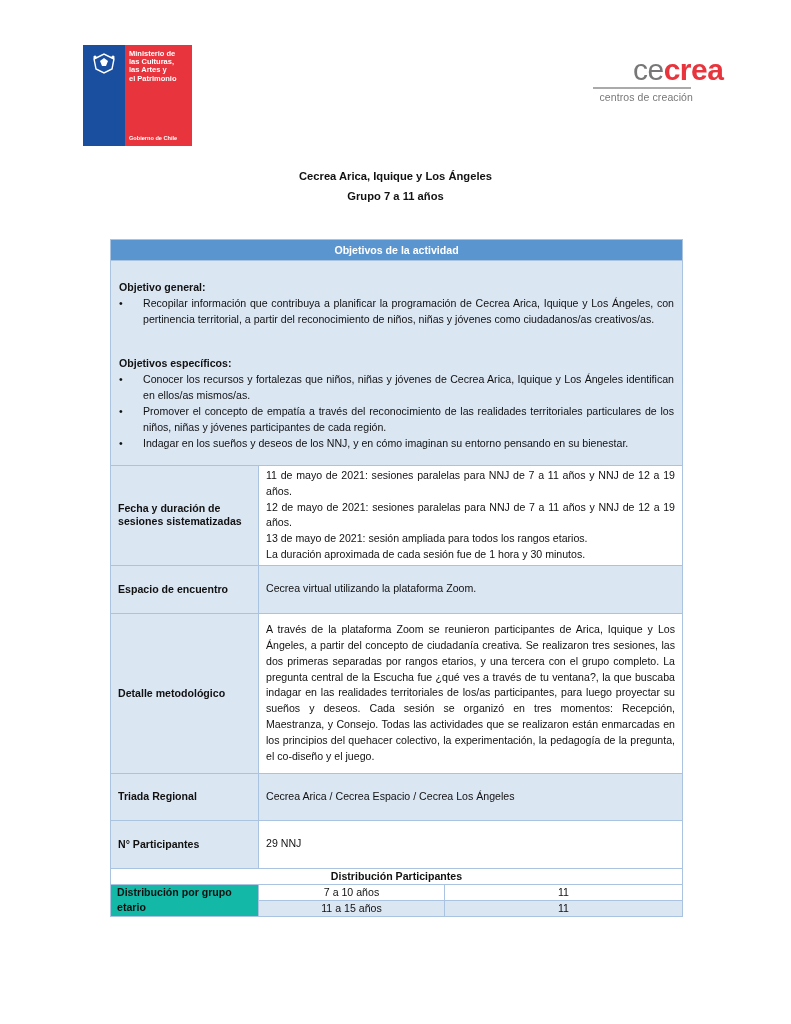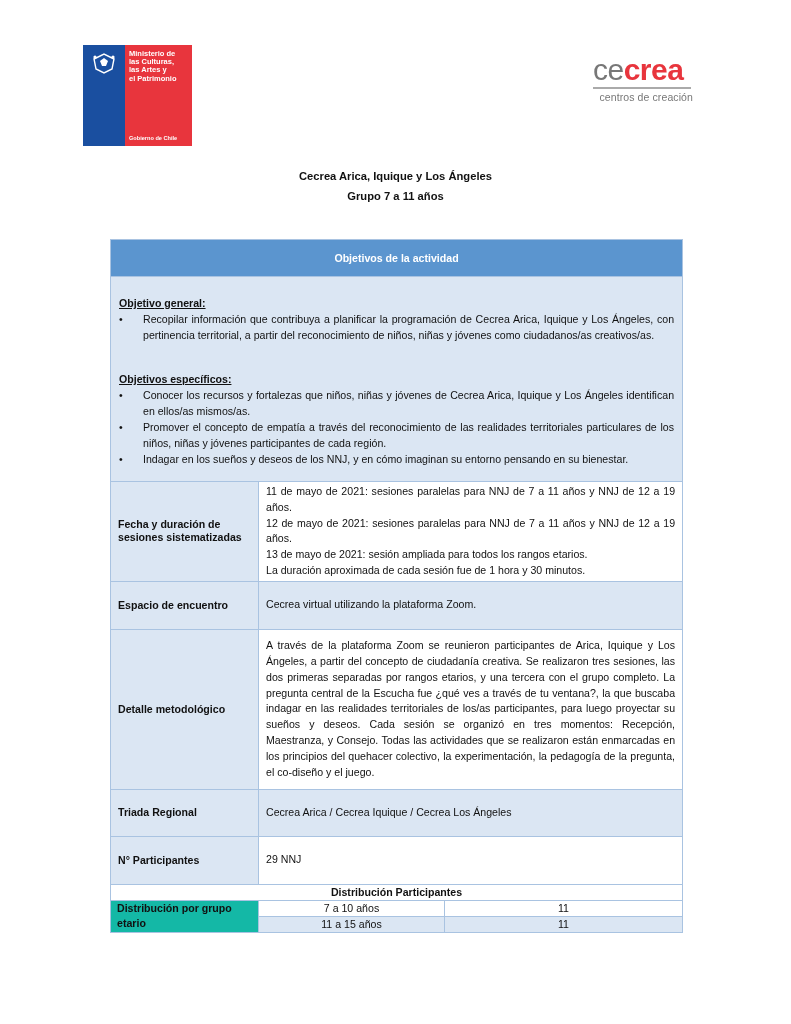--- a/index.html
+++ b/index.html
@@ -8,34 +8,34 @@
 
   .logo-gob { position: absolute; left: 83px; top: 45px; width: 109px; height: 101px; display: flex; }
   .logo-gob .blue { width: 42px; height: 100%; background: #1a4fa0; position: relative; }
   .logo-gob .blue .shield { position: absolute; left: 7px; top: 6px; width: 28px; height: 24px; }
   .logo-gob .red { flex: 1; height: 100%; background: #e8353d; position: relative; color: #fff; }
   .logo-gob .red .ministry { position: absolute; left: 4px; top: 5px; font-size: 7.5px; line-height: 8.2px; font-weight: bold; }
   .logo-gob .red .gob { position: absolute; left: 4px; bottom: 5px; font-size: 5.6px; font-weight: bold; }
 
   .logo-cecrea { position: absolute; left: 593px; top: 55px; width: 100px; }
   .logo-cecrea .wordmark { font-size: 30px; letter-spacing: -0.5px; line-height: 30px; }
-  .logo-cecrea .wordmark .ce { color: #777; }
+  .logo-cecrea .wordmark .ce { color: #777; margin-left: 40px; }
   .logo-cecrea .wordmark .crea { color: #e8353d; font-weight: bold; }
   .logo-cecrea .bar { height: 2px; background: #aaa; margin-top: 2px; margin-right: 2px; }
   .logo-cecrea .sub { font-size: 10.5px; color: #777; margin-top: 2px; letter-spacing: 0.1px; text-align: right; }
 
   .titles { position: absolute; left: 0; width: 791px; top: 167px; text-align: center; font-size: 11.2px; font-weight: bold; line-height: 19.5px; }
 
   .doc-table { position: absolute; left: 110px; top: 239px; width: 572px; border-collapse: collapse; font-family: "Liberation Sans", sans-serif; font-size: 10.6px; table-layout: fixed; }
   .doc-table td { border: 1px solid #a9c3e1; vertical-align: middle; }
-  .hdr-cell { background: #5b95cf; color: #fff; text-align: center; font-weight: bold; height: 17px; padding: 12px; }
+  .hdr-cell { background: #5b95cf; color: #fff; text-align: center; font-weight: bold; height: 17px; padding: 4px; }
   .light { background: #dbe6f3; }
   .white { background: #ffffff; }
   .obj-cell { padding: 18px 8px 14px 8px; line-height: 16px; }
-  .obj-cell .h { font-weight: bold; text-decoration: underline; }
+  .obj-cell .h { font-weight: bold; }
   .obj-cell ul { list-style: none; }
   .obj-cell li { position: relative; padding-left: 24px; text-align: justify; }
   .obj-cell li::before { content: "•"; position: absolute; left: 0; }
   .obj-cell .gap { height: 28px; }
   .lbl { font-weight: bold; padding: 0 7px; line-height: 13px; }
   .val { padding: 2px 7px; line-height: 15.8px; text-align: justify; }
   .dist-hdr { text-align: center; font-weight: bold; height: 16px; line-height: 15px; background: #ffffff; }
   .dist-lbl { font-weight: bold; padding: 0 6px; line-height: 15px; background: #14b8a6; }
   .dist-cell { text-align: center; height: 16px; line-height: 15px; }
 </style>
@@ -110,21 +110,21 @@
   <tr style="height:48px">
     <td class="light lbl">Espacio de encuentro</td>
     <td colspan="2" class="light val">Cecrea virtual utilizando la plataforma Zoom.</td>
   </tr>
   <tr style="height:160px">
     <td class="light lbl">Detalle metodológico</td>
     <td colspan="2" class="white val">A través de la plataforma Zoom se reunieron participantes de Arica, Iquique y Los Ángeles, a partir del concepto de ciudadanía creativa. Se realizaron tres sesiones, las dos primeras separadas por rangos etarios, y una tercera con el grupo completo. La pregunta central de la Escucha fue ¿qué ves a través de tu ventana?, la que buscaba indagar en las realidades territoriales de los/as participantes, para luego proyectar su sueños y deseos. Cada sesión se organizó en tres momentos: Recepción, Maestranza, y Consejo. Todas las actividades que se realizaron están enmarcadas en los principios del quehacer colectivo, la experimentación, la pedagogía de la pregunta, el co-diseño y el juego.</td>
   </tr>
   <tr style="height:47px">
     <td class="light lbl">Triada Regional</td>
-    <td colspan="2" class="light val">Cecrea Arica / Cecrea Iquique / Cecrea Los Ángeles</td>
+    <td colspan="2" class="light val">Cecrea Arica / Cecrea Espacio / Cecrea Los Ángeles</td>
   </tr>
   <tr style="height:48px">
     <td class="light lbl">N° Participantes</td>
     <td colspan="2" class="white val">29 NNJ</td>
   </tr>
   <tr>
     <td colspan="3" class="dist-hdr">Distribución Participantes</td>
   </tr>
   <tr>
     <td rowspan="2" class="dist-lbl">Distribución por grupo etario</td>

